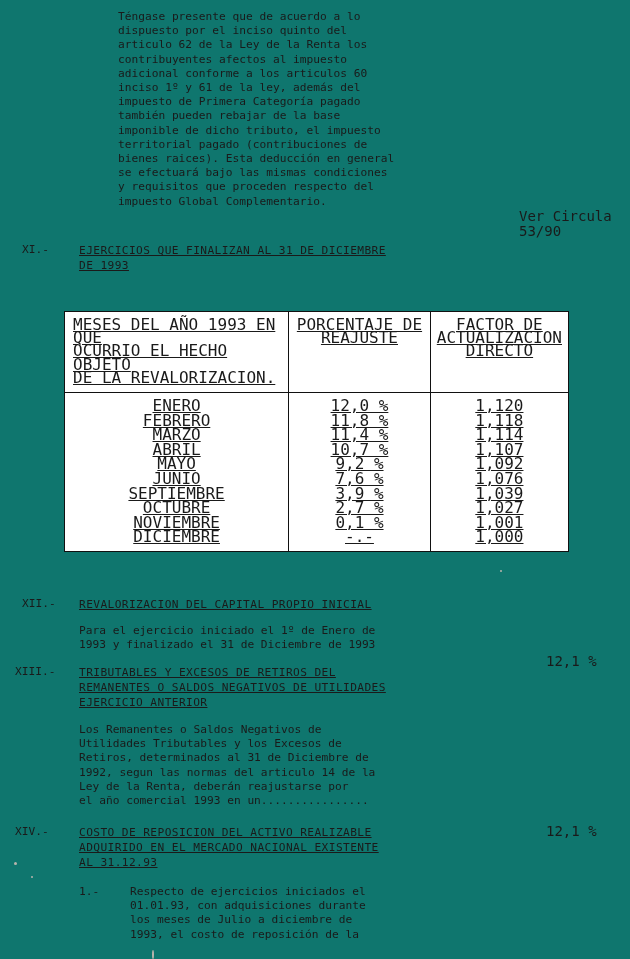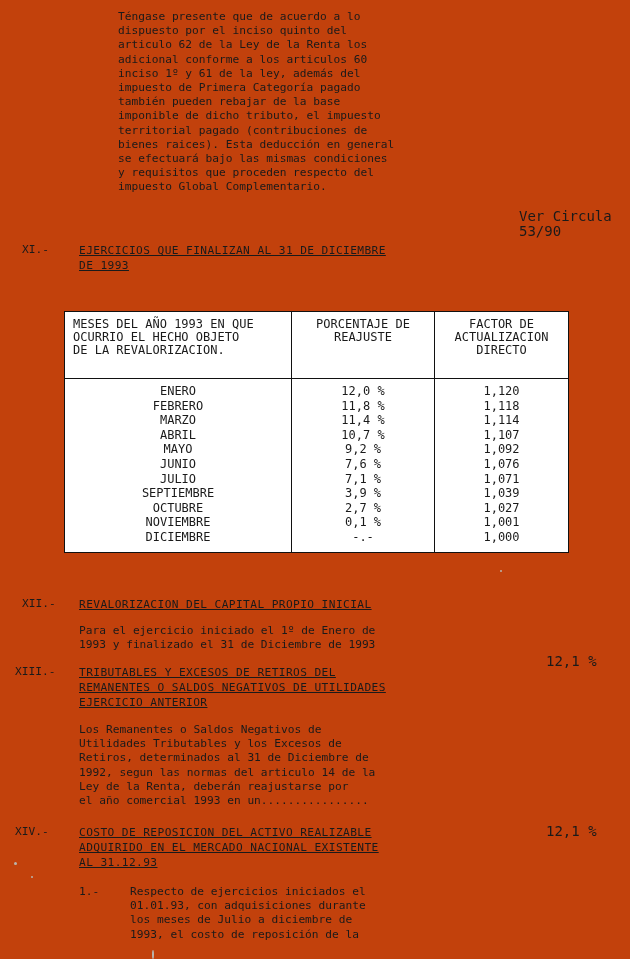--- a/index.html
+++ b/index.html
@@ -12,21 +12,21 @@
     height: 959px;
     position: relative;
     font-family: "DejaVu Sans Mono", monospace;
     color: #1a1a1a;
     overflow: hidden;
   }
   .page {
     position: relative;
     width: 630px;
     height: 959px;
-    background: #c2410c;
+    background: #0f766e;
   }
 
   
   .para {
     position: absolute;
     font-size: 11.2px;
     line-height: 14.2px;
     text-align: justify;
     letter-spacing: 0px;
   }
@@ -59,22 +59,23 @@
     position: absolute;
     left: 64px;
     top: 311px;
     width: 503px;
     border: 1.6px solid #111;
     background: #fff;
   }
   table.main {
     border-collapse: collapse;
     width: 100%;
-    font-size: 12px;
+    font-size: 16px;
     line-height: 13.2px;
+    text-decoration: underline;
   }
   table.main th {
     font-weight: normal;
     border-bottom: 1.6px solid #111;
     border-right: 1.6px solid #111;
     padding: 6px 6px 8px 6px;
     vertical-align: top;
     text-align: center;
     height: 52px;
   }
@@ -108,20 +109,21 @@
 </style>
 </head>
 <body>
 
 <div class="page">
 
   <div class="para" style="left:118px; top:10px; width:390px;">
     <p>Téngase  presente  que  de  acuerdo  a  lo</p>
     <p>dispuesto   por   el    inciso   quinto   del</p>
     <p>articulo  62  de  la  Ley  de  la  Renta  los</p>
+    <p>contribuyentes    afectos    al      impuesto</p>
     <p>adicional  conforme  a  los  articulos  60</p>
     <p>inciso  1º  y  61  de  la  ley,  además  del</p>
     <p>impuesto   de    Primera   Categoría   pagado</p>
     <p>también    pueden    rebajar     de   la  base</p>
     <p>imponible  de  dicho  tributo,  el  impuesto</p>
     <p>territorial   pagado     (contribuciones   de</p>
     <p>bienes raices).  Esta deducción en  general</p>
     <p>se efectuará bajo las  mismas condiciones</p>
     <p>y   requisitos  que  proceden  respecto del</p>
     <p>impuesto Global Complementario.</p>
@@ -181,25 +183,20 @@
           <td class="month">MAYO</td>
           <td>9,2 %</td>
           <td>1,092</td>
         </tr>
         <tr>
           <td class="month">JUNIO</td>
           <td>7,6 %</td>
           <td>1,076</td>
         </tr>
         <tr>
-          <td class="month">JULIO</td>
-          <td>7,1 %</td>
-          <td>1,071</td>
-        </tr>
-        <tr>
           <td class="month">SEPTIEMBRE</td>
           <td>3,9 %</td>
           <td>1,039</td>
         </tr>
         <tr>
           <td class="month">OCTUBRE</td>
           <td>2,7 %</td>
           <td>1,027</td>
         </tr>
         <tr>

